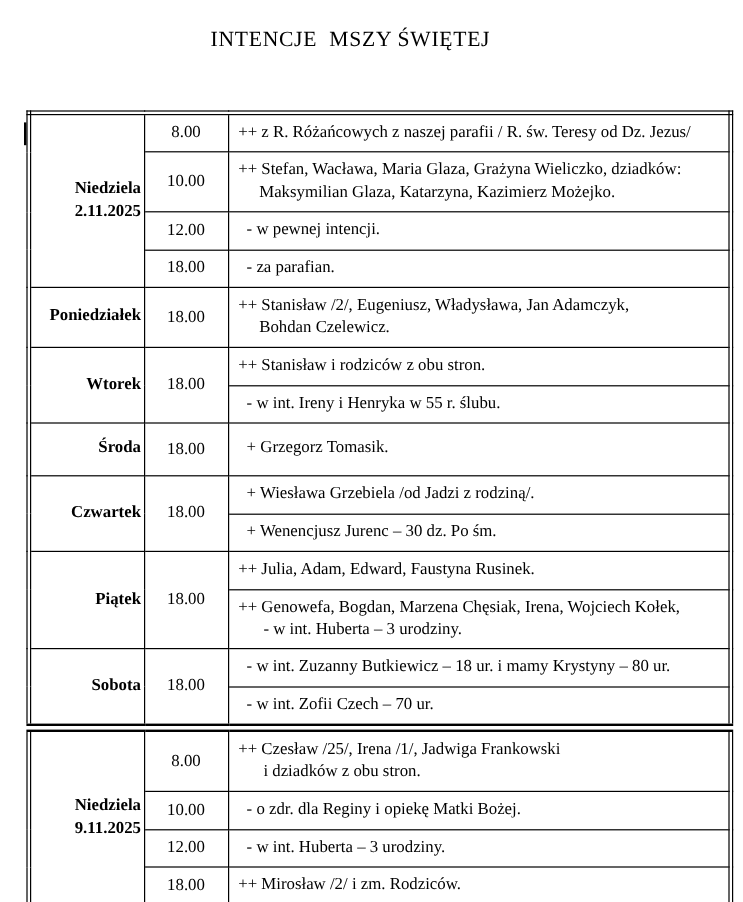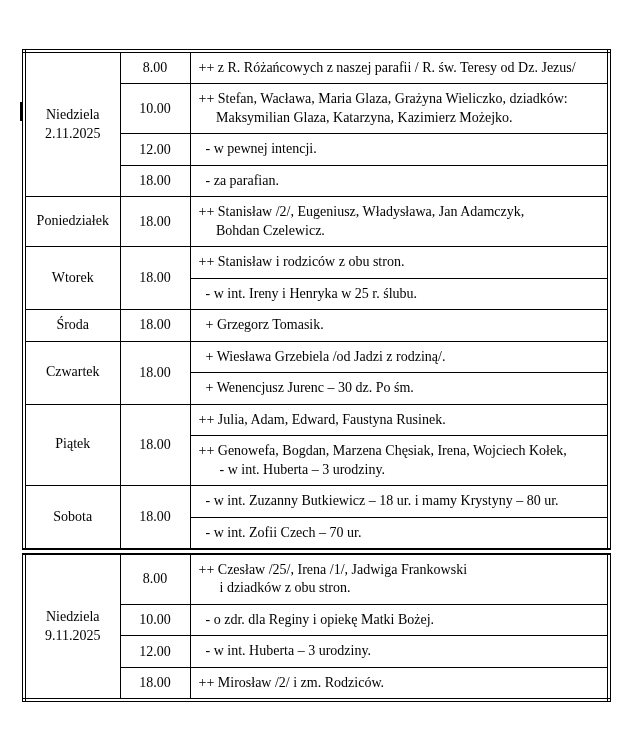--- a/index.html
+++ b/index.html
@@ -46,43 +46,45 @@
     margin: 49px 0 0 22px;
     border: 4px double #000000;
   }
   td {
     border: 1px solid #000000;
     font-size: 14px;
     vertical-align: middle;
     overflow: hidden;
   }
   td.day-cell {
-    text-align: center;
+    text-align: right;
     white-space: pre-line;
     line-height: 1.35;
-    padding: 0 2px;
+    padding: 12px 2px;
+    font-weight: bold;
   }
   td.time-cell {
     text-align: center;
     padding: 4px 4px;
     white-space: pre;
   }
   td.intention-cell {
     padding: 6px 0 6px 8px;
     white-space: pre-wrap;
     line-height: 1.32;
   }
   tr.week-start td {
     border-top: 7px double #000000;
   }
 </style>
 </head>
 <body>
 
 <div class="doc-header">
+  <h1 class="doc-title">INTENCJE  MSZY ŚWIĘTEJ</h1>
 </div>
 
 <div class="text-cursor"></div>
 
 <table class="intentions">
   <colgroup>
     <col style="width:96px">
     <col style="width:70px">
     <col>
   </colgroup>
@@ -111,21 +113,21 @@
         <td class="time-cell">18.00</td>
         <td class="intention-cell">++ Stanisław /2/, Eugeniusz, Władysława, Jan Adamczyk,
      Bohdan Czelewicz.</td>
       </tr>
       <tr>
         <td class="day-cell" rowspan="2">Wtorek</td>
         <td class="time-cell" rowspan="2">18.00</td>
         <td class="intention-cell">++ Stanisław i rodziców z obu stron.</td>
       </tr>
       <tr>
-        <td class="intention-cell">  - w int. Ireny i Henryka w 25 r. ślubu.</td>
+        <td class="intention-cell">  - w int. Ireny i Henryka w 55 r. ślubu.</td>
       </tr>
       <tr>
         <td class="day-cell">Środa</td>
         <td class="time-cell">18.00</td>
         <td class="intention-cell">  + Grzegorz Tomasik.</td>
       </tr>
       <tr>
         <td class="day-cell" rowspan="2">Czwartek</td>
         <td class="time-cell" rowspan="2">18.00</td>
         <td class="intention-cell">  + Wiesława Grzebiela /od Jadzi z rodziną/.</td>

